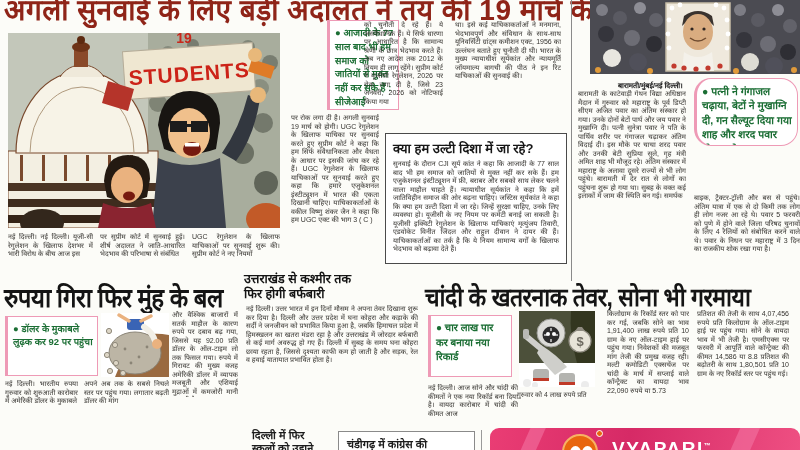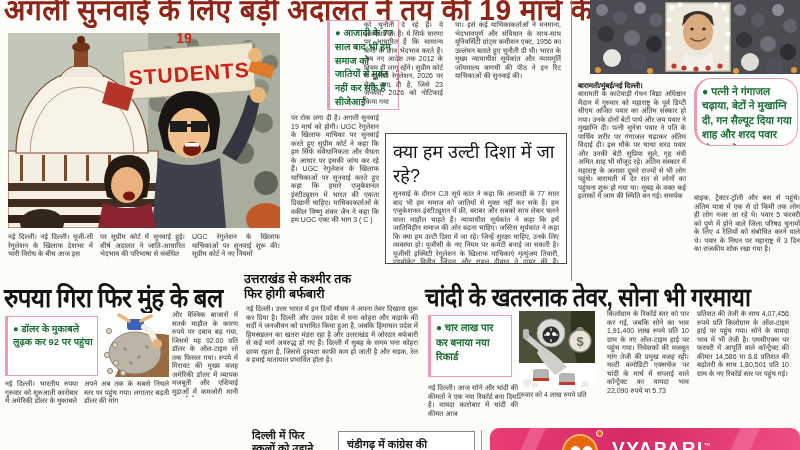--- a/index.html
+++ b/index.html
@@ -6,40 +6,40 @@
   html,body { background:#e9e9e9; }
   #page {
     position:relative; width:800px; height:450px; overflow:hidden;
     background:#fcfcf8; font-family:"Liberation Sans", sans-serif; color:#333;
   }
   .abs { position:absolute; }
   .tiny {
     font-size:7px; line-height:1.22; text-align:justify; color:#35332f;
     overflow:hidden; word-break:break-word;
   }
-  .dateline { font-size:7.2px; font-weight:bold; color:#111; }
+  .dateline { font-size:7.2px; font-weight:bold; color:#111;margin-left:40px; }
   .top-headline {
     font-weight:bold; font-size:28px; color:#8f2418; white-space:nowrap;
     letter-spacing:0.5px; transform:scaleY(1.05);
   }
   .quote-box {
     border:1.5px solid #ee9ab6; border-left:3px solid #ee9ab6;
     background:#fff; padding:5px 4px 4px 5px;
     color:#1b6e34; font-weight:bold; overflow:hidden;
   }
   .quote-box.q1 { font-size:9.5px; line-height:1.45; }
   .quote-box.q2 { font-size:10.5px; line-height:1.38; }
   .quote-box.q3 { font-size:9.5px; line-height:1.4; }
   .quote-box.q4 { font-size:10px; line-height:1.45; }
   .story-headline { font-weight:bold; color:#141414; white-space:nowrap; }
   .rupee-head { font-size:24px; letter-spacing:-0.5px; transform:scaleY(1.1); transform-origin:left top; }
   .silver-head { font-size:23px; letter-spacing:-0.5px; transform:scaleY(1.1); transform-origin:left top; }
   .weather-head { font-size:12.5px; line-height:1.22; white-space:normal; }
   .inner-box { border:1px solid #4a4a4a; background:#fff; padding:5px 7px; overflow:hidden; }
-  .inner-box .ib-title { font-size:18px; font-weight:normal; color:#161616; margin-bottom:3px; }
+  .inner-box .ib-title { font-size:13px; font-weight:bold; color:#161616; margin-bottom:3px; }
   .vrule { background:#8a8a8a; width:1px; }
   .court-order { font-size:17px; font-weight:bold; white-space:nowrap; }
   .court-order .red { color:#b03026; }
   .court-order .black { color:#181818; }
   .small-bold { font-size:11px; font-weight:bold; color:#1c1c1c; line-height:1.2; }
   .chd-box { border:1.5px solid #8a8a8a; padding:4px 8px; font-size:11px; font-weight:bold; color:#1c1c1c; overflow:hidden; background:#fff; }
   .caption { font-size:6.8px; color:#3a3834; }
   
   .ad {
     overflow:hidden; border-radius:9px 9px 0 0;

